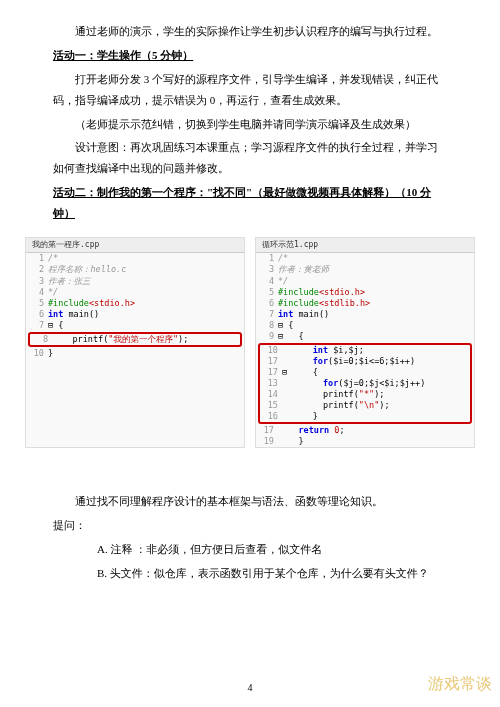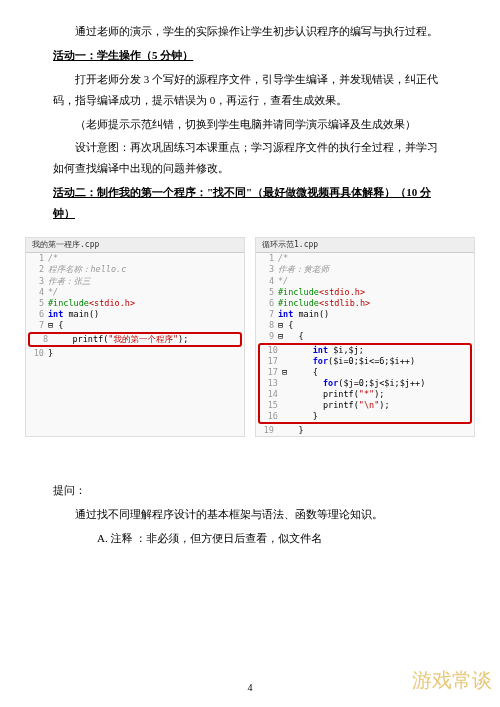--- a/index.html
+++ b/index.html
@@ -12,21 +12,21 @@
 .tab{background:#eee;border-bottom:1px solid #ccc;padding:2px 6px;font-size:8px;color:#333}
 .ln{display:inline-block;width:18px;text-align:right;color:#999;padding-right:4px;user-select:none}
 .line{white-space:pre}
 .com{color:#999;font-style:italic}
 .pp{color:#080}
 .kw{color:#00d;font-weight:bold}
 .str{color:#b00}
 .num{color:#b00}
 .box{border:2px solid #c00;border-radius:3px;margin:1px 2px;padding:0}
 .footer-num{position:absolute;bottom:10px;left:0;right:0;text-align:center;font-size:10px}
-.watermark{position:absolute;bottom:8px;right:8px;font-size:20px;color:#e8c878;font-family:"KaiTi","STKaiti",serif}
+.watermark{position:absolute;bottom:8px;right:8px;font-size:16px;color:#e8c878;font-family:"KaiTi","STKaiti",serif}
 </style>
 </head>
 <body>
 
 <div class="page">
 <div class="p">通过老师的演示，学生的实际操作让学生初步认识程序的编写与执行过程。</div>
 
 <div class="p bold u" style="text-indent:0">活动一：学生操作（5 分钟）</div>
 
 <div class="p">打开老师分发 3 个写好的源程序文件，引导学生编译，并发现错误，纠正代码，指导编译成功，提示错误为 0，再运行，查看生成效果。</div>
@@ -63,24 +63,26 @@
 <div class="line"><span class="ln">9</span>⊟   <span>{</span></div>
 <div class="box">
 <div class="line"><span class="ln">10</span>      <span class="kw">int </span><span>$i,$j;</span></div>
 <div class="line"><span class="ln">17</span>      <span class="kw">for</span><span>($i=0;$i&lt;=6;$i++)</span></div>
 <div class="line"><span class="ln">17</span>⊟     <span>{</span></div>
 <div class="line"><span class="ln">13</span>        <span class="kw">for</span><span>($j=0;$j&lt;$i;$j++)</span></div>
 <div class="line"><span class="ln">14</span>        <span>printf(</span><span class="str">"*"</span><span>);</span></div>
 <div class="line"><span class="ln">15</span>        <span>printf(</span><span class="str">"\n"</span><span>);</span></div>
 <div class="line"><span class="ln">16</span>      <span>}</span></div>
 </div>
+<div class="line"><span class="ln">17</span>    <span class="kw">return </span><span class="num">0</span><span>;</span></div>
 <div class="line"><span class="ln">19</span>    <span>}</span></div>
 </div>
 </div>
 
 <div style="height:30px"></div>
+<div class="p">通过找不同理解程序设计的基本框架与语法、函数等理论知识。</div>
 <div class="p" style="text-indent:0">提问：</div>
-<div class="p">通过找不同理解程序设计的基本框架与语法、函数等理论知识。</div>
 <div class="p" style="text-indent:4em">A. 注释 ：非必须，但方便日后查看，似文件名</div>
+<div class="p" style="text-indent:4em">B. 头文件：似仓库，表示函数引用于某个仓库，为什么要有头文件？</div>
 </div>
 
 <div class="footer-num">4</div>
 <div class="watermark">游戏常谈</div>
 
 </body></html>

